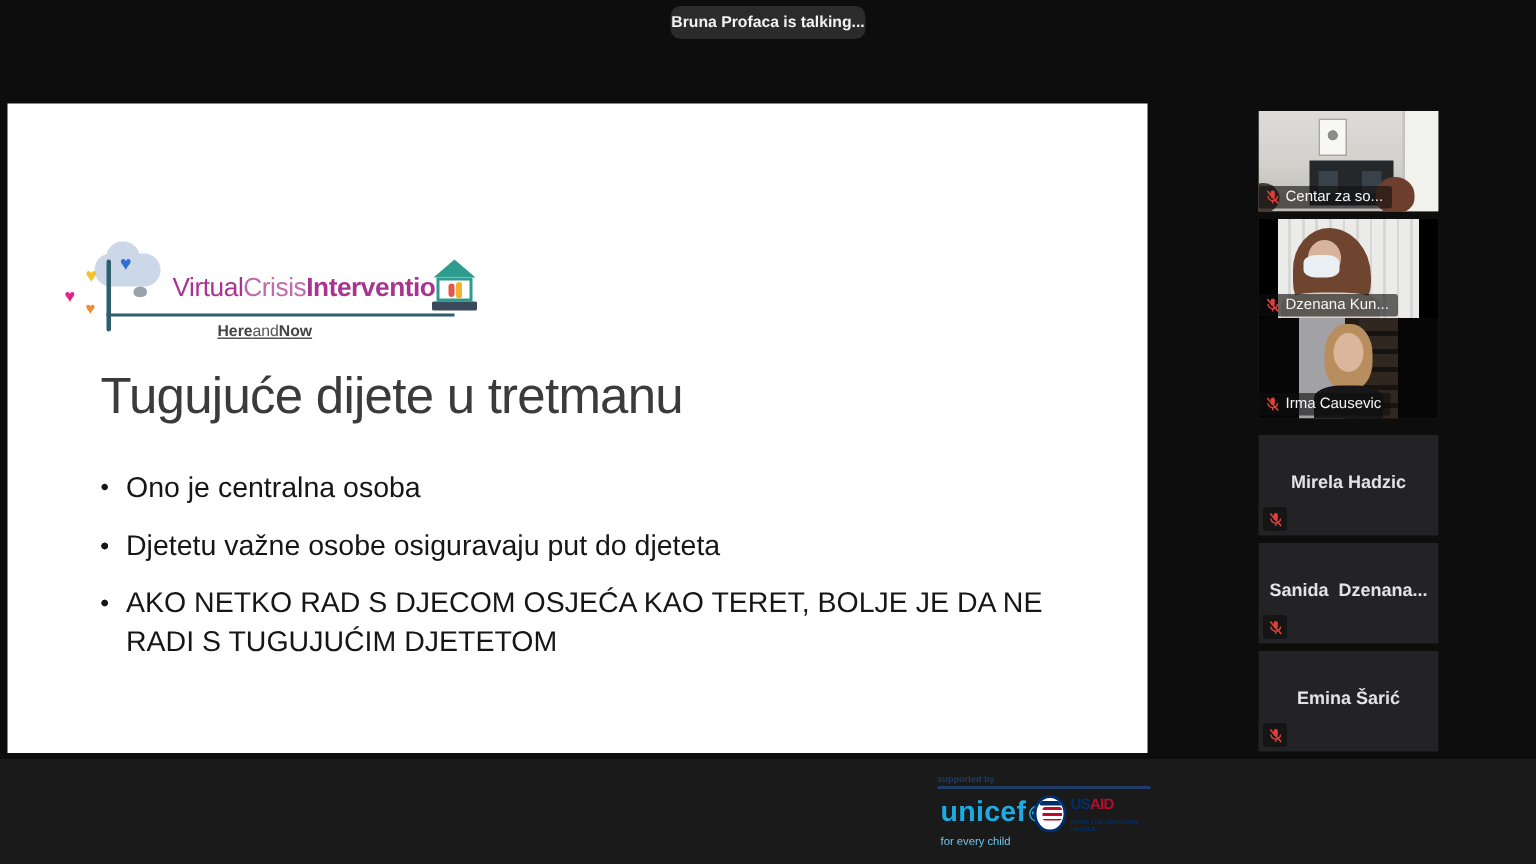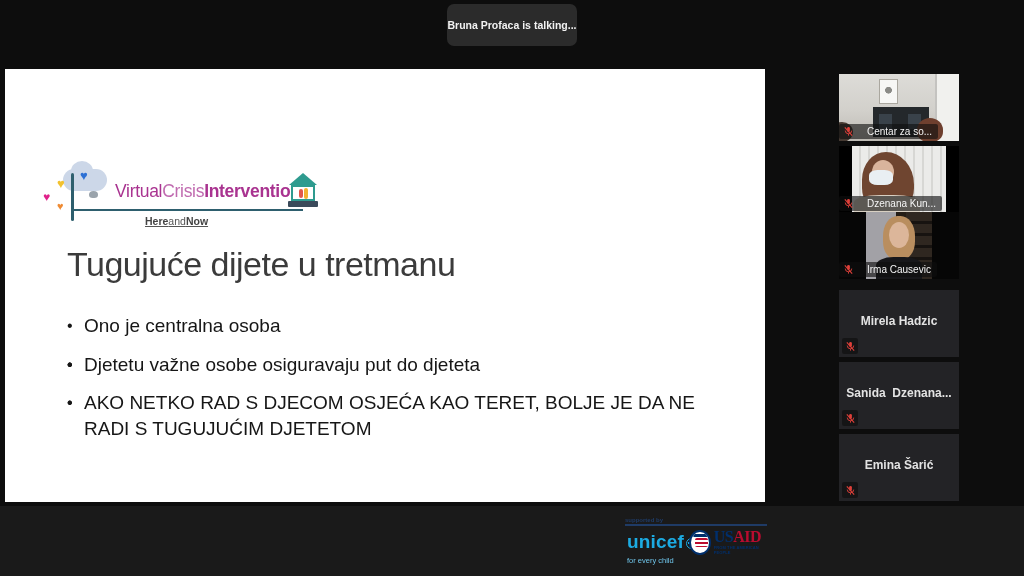--- a/index.html
+++ b/index.html
@@ -2,21 +2,21 @@
 <html><head>
 <meta charset="utf-8">
 <style>
   * { margin:0; padding:0; box-sizing:border-box; }
   html,body { width:1024px; height:576px; background:#0d0d0d; overflow:hidden;
               font-family:"Liberation Sans", sans-serif; }
   .stage { position:relative; width:1024px; height:576px; background:#0d0d0d; }
   .bottom-strip { position:absolute; left:0; top:506px; width:1024px; height:70px; background:#1a1a1a; }
 
   
-  .talking-badge { position:absolute; left:447px; top:4px; width:130px; height:42px;
+  .talking-badge { position:absolute; left:447px; top:4px; width:130px; height:22px;
      background:#2b2b2b; border-radius:7px; display:flex; align-items:center; justify-content:center; }
   .talking-badge span { color:#f2f2f2; font-size:10.5px; font-weight:bold; }
 
   
   .slide { position:absolute; left:5px; top:69px; width:760px; height:433px; background:#ffffff; }
 
   
   .logo-row { position:absolute; left:40px; top:96px; width:280px; height:64px; }
   .tree { position:absolute; left:0; top:0; width:70px; height:64px; }
   .cloud { position:absolute; left:18px; top:4px; width:44px; height:22px; background:#ccd7e8; border-radius:14px; }
@@ -62,28 +62,28 @@
       border-radius:50%; vertical-align:middle; margin-left:2px; position:relative; }
   .unicef-globe:before { content:""; position:absolute; left:1px; top:3px; width:6px; height:1.5px; background:#1cabe2; }
   .unicef-tag { font-size:7.5px; color:#6fc5ea; margin-top:3px; }
   .usaid-block { position:absolute; left:64px; top:12px; display:flex; align-items:center; gap:3px; }
   .usaid-seal { width:25px; height:25px; border-radius:50%; border:2px solid #002f6c; background:#fff;
       position:relative; overflow:hidden; }
   .usaid-seal:before { content:""; position:absolute; left:4px; top:6px; width:13px; height:9px;
       background:repeating-linear-gradient(180deg,#ba0c2f 0 2px,#fff 2px 4px); border-radius:2px; }
   .usaid-seal:after { content:""; position:absolute; left:2px; top:2px; width:17px; height:3px;
       background:#002f6c; border-radius:2px; }
-  .usaid-text .usaid-word { font-size:16px; font-weight:bold; letter-spacing:-0.5px; line-height:16px;font-family:Liberation Serif, serif; }
+  .usaid-text .usaid-word { font-size:10px; font-weight:bold; letter-spacing:-0.5px; line-height:16px; }
   .usaid-us { color:#002f6c; } .usaid-aid { color:#ba0c2f; }
   .usaid-tag { font-size:4px; color:#002f6c; font-weight:bold; letter-spacing:0.1px; }
 
   
   .tile { position:absolute; left:839px; width:120px; height:67px; background:#232326; overflow:hidden; }
   .vid { position:absolute; inset:0; }
-  .nameplate { position:absolute; left:0; bottom:2px; display:flex; gap:13px;
+  .nameplate { position:absolute; left:0; bottom:2px; display:flex; gap:3px;
       background:rgba(15,15,15,0.62); padding:2px 6px 2px 4px; border-radius:2px; }
   .nameplate span { color:#f5f5f5; font-size:10px; }
   .mic { width:11px; height:11px; flex:0 0 auto; }
   .center-name { position:absolute; left:0; right:0; top:24px; text-align:center; color:#e3e3e3;
       font-size:12px; font-weight:bold; white-space:pre; }
   .mic-badge { position:absolute; left:3px; bottom:3px; width:16px; height:16px;
       background:rgba(0,0,0,0.4); border-radius:2px; display:flex; align-items:center; justify-content:center; }
 
   
   .v1 { background:linear-gradient(180deg,#dddcd8 0%,#d2d0cb 55%,#bdbab4 100%); }

